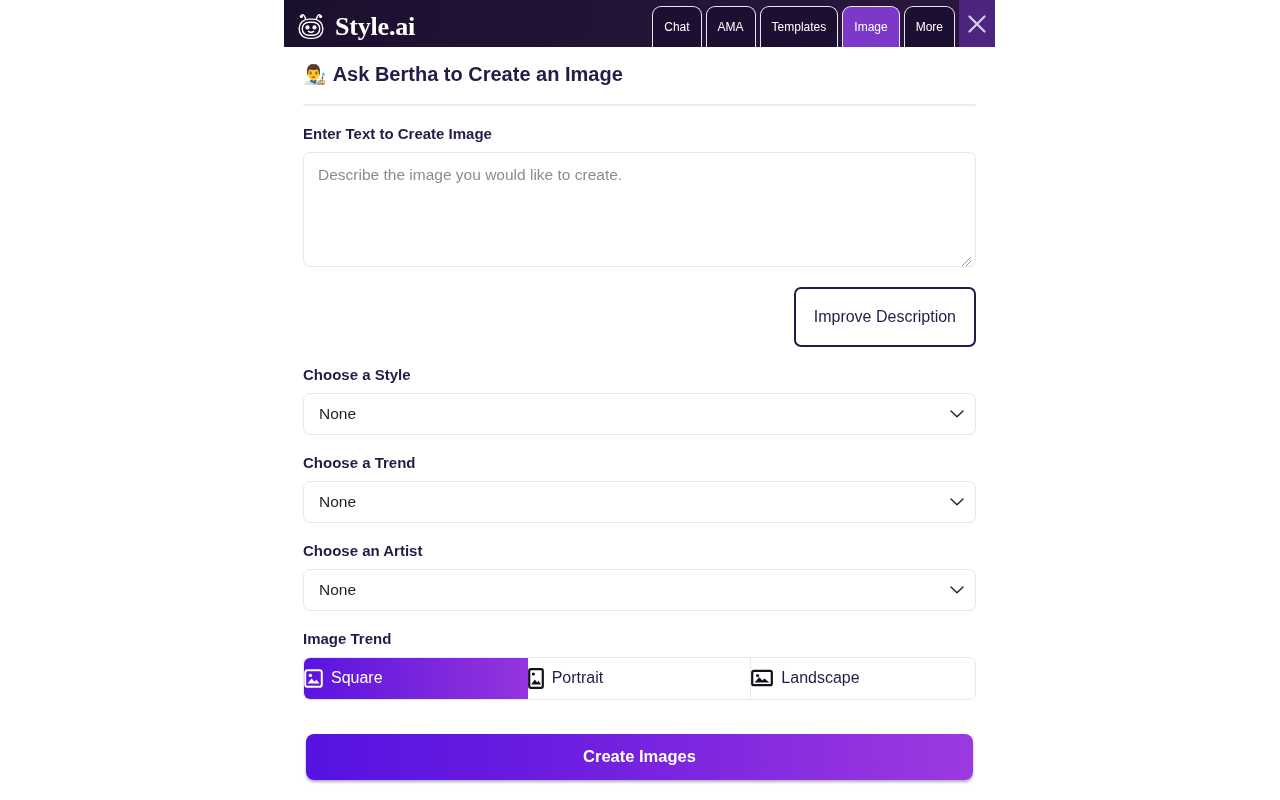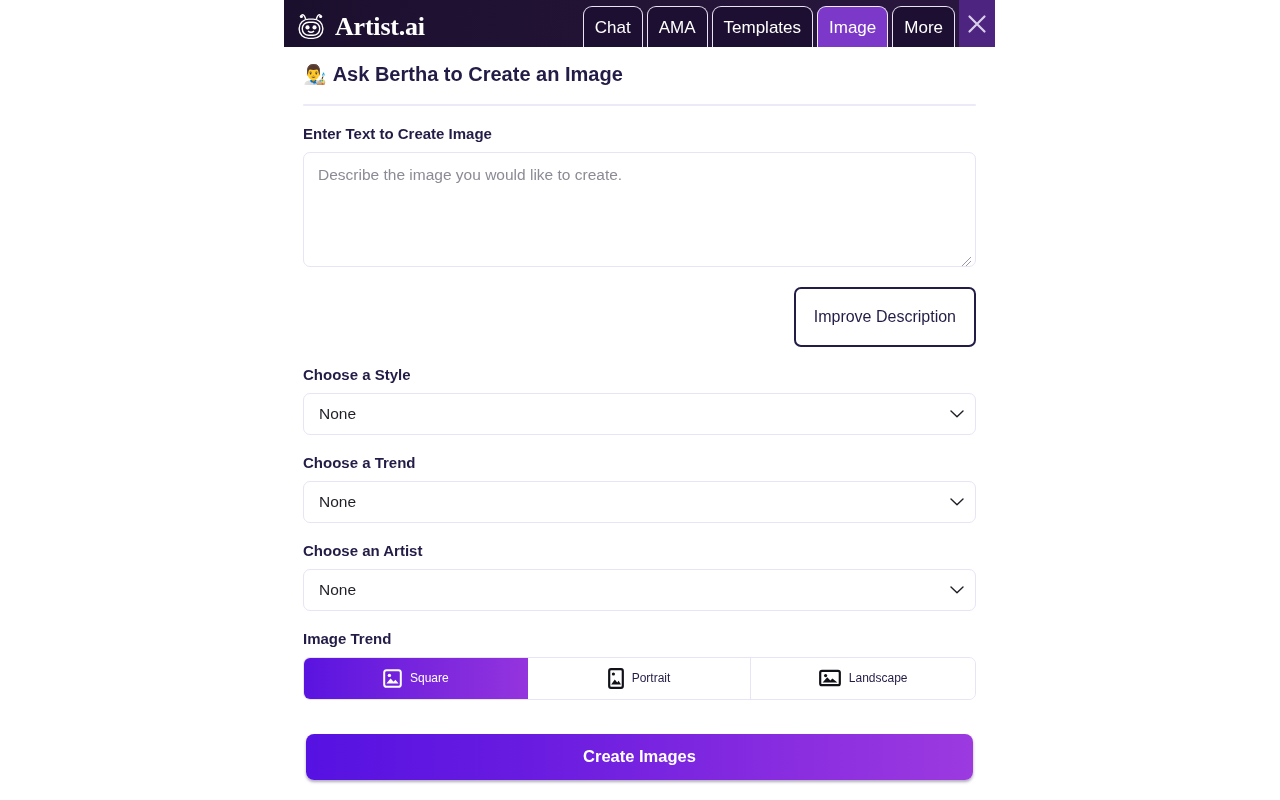--- a/index.html
+++ b/index.html
@@ -70,21 +70,21 @@
     height: 41px;
     display: flex;
     align-items: center;
     justify-content: flex-end;
     padding: 0 11px;
     background: #1d0f31;
     border: 1.5px solid #e9e3f5;
     border-bottom: none;
     border-radius: 9px 9px 0 0;
     color: #ffffff;
-    font-size: 17px;
+    font-size: 12px;
     line-height: 1;
     white-space: nowrap;
     box-sizing: border-box;
     cursor: pointer;
   }
 
   .nav-tab.active {
     background: #7b38c9;
     border-color: #f1eafb;
   }
@@ -243,25 +243,24 @@
     border: 1px solid #e7e4f6;
     border-radius: 7px;
     overflow: hidden;
     box-sizing: border-box;
   }
 
   .seg {
     flex: 1 1 33.333%;
     display: flex;
     align-items: center;
-    justify-content: center;
     gap: 8px;
     background: #ffffff;
     color: #221c46;
-    font-size: 12px;
+    font-size: 16px;
     cursor: pointer;
     border-right: 1px solid #e7e4f6;
     box-sizing: border-box;
   }
 
   .seg:last-child { border-right: none; }
 
   .seg.active {
     background: linear-gradient(90deg, #5a14e0 0%, #7a26dd 55%, #9434de 100%);
     color: #ffffff;
@@ -303,21 +302,21 @@
           <path d="M28 5 C29 2, 26 1, 24.5 3.5 L23 7"></path>
           <circle cx="6" cy="4" r="1.8" fill="#ffffff" stroke="none"></circle>
           <circle cx="28" cy="4" r="1.8" fill="#ffffff" stroke="none"></circle>
           <rect x="3.5" y="7" width="27" height="22" rx="11" ry="10.5"></rect>
           <rect x="7" y="10.5" width="20" height="15" rx="7.5" ry="7.5"></rect>
           <circle cx="13" cy="16.5" r="2.4" fill="#ffffff" stroke="none"></circle>
           <circle cx="21" cy="16.5" r="2.4" fill="#ffffff" stroke="none"></circle>
           <path d="M13.5 20.5 Q17 23.6, 20.5 20.5" stroke-width="1.5"></path>
         </g>
       </svg>
-      <span class="brand-name">Artist.ai</span>
+      <span class="brand-name">Style.ai</span>
     </div>
 
     <div class="nav">
       <div class="nav-tab">
           <span>Chat</span>
         </div>
       <div class="nav-tab">
           <span>AMA</span>
         </div>
       <div class="nav-tab">

